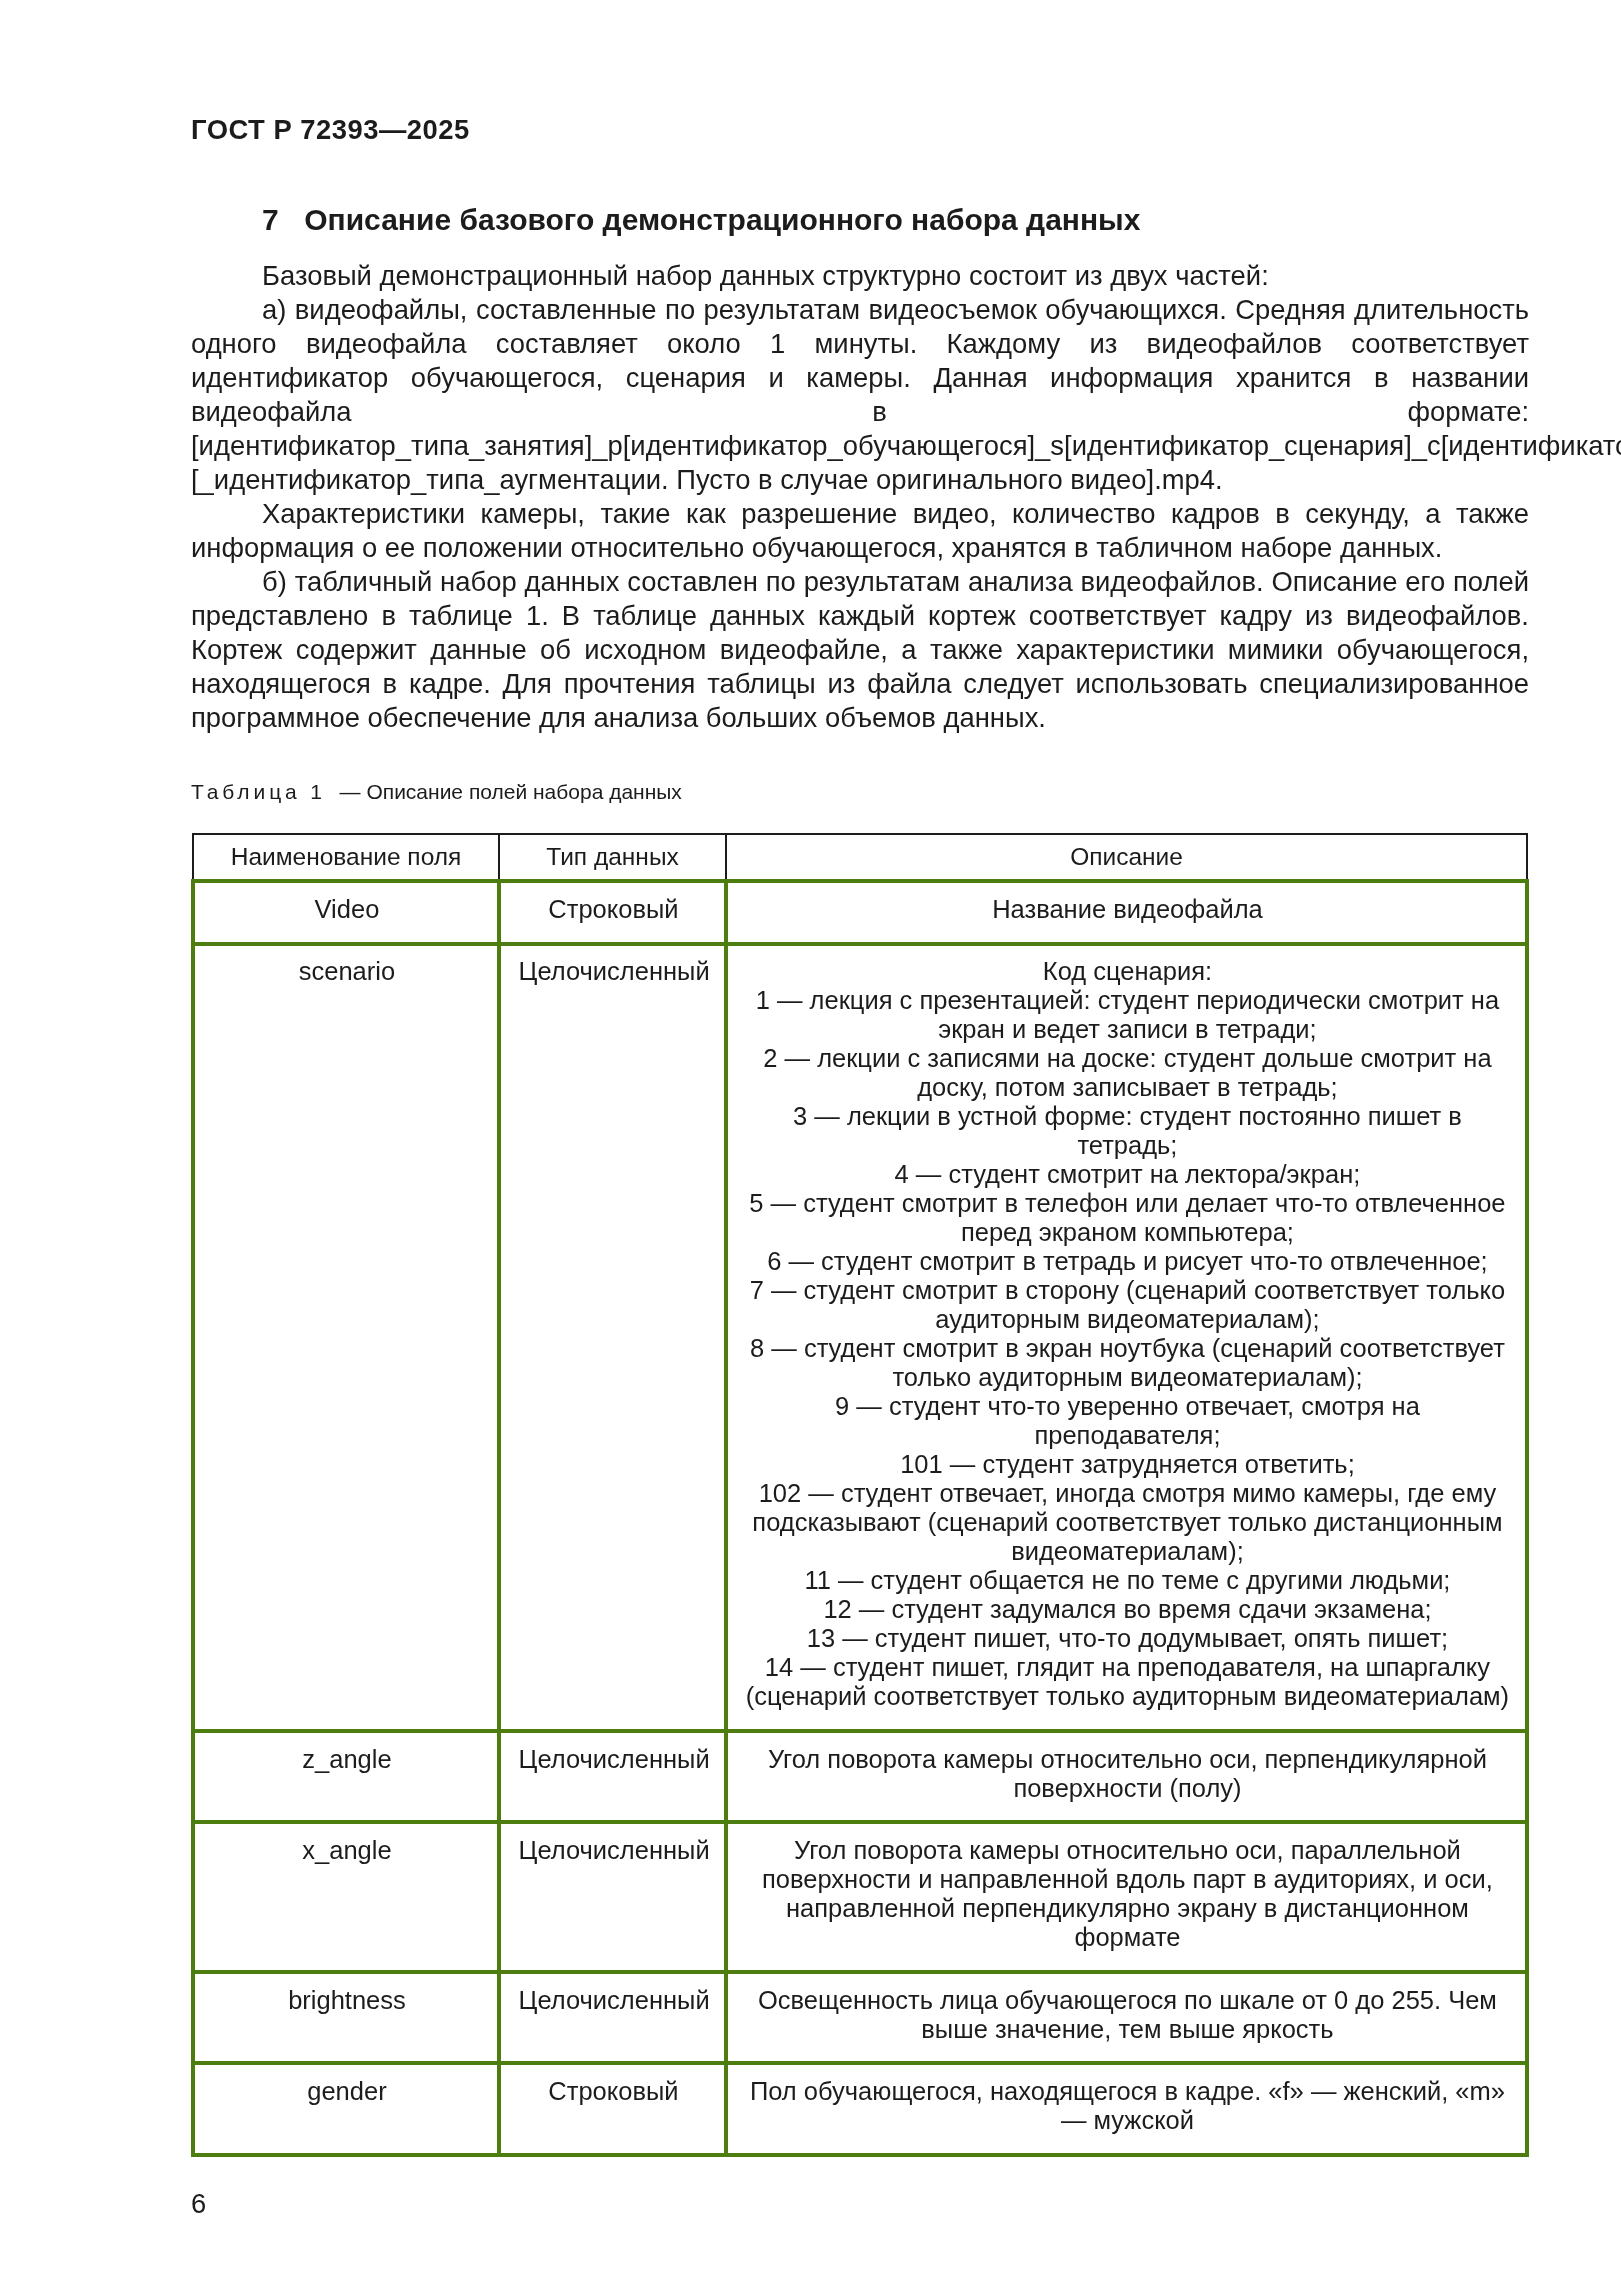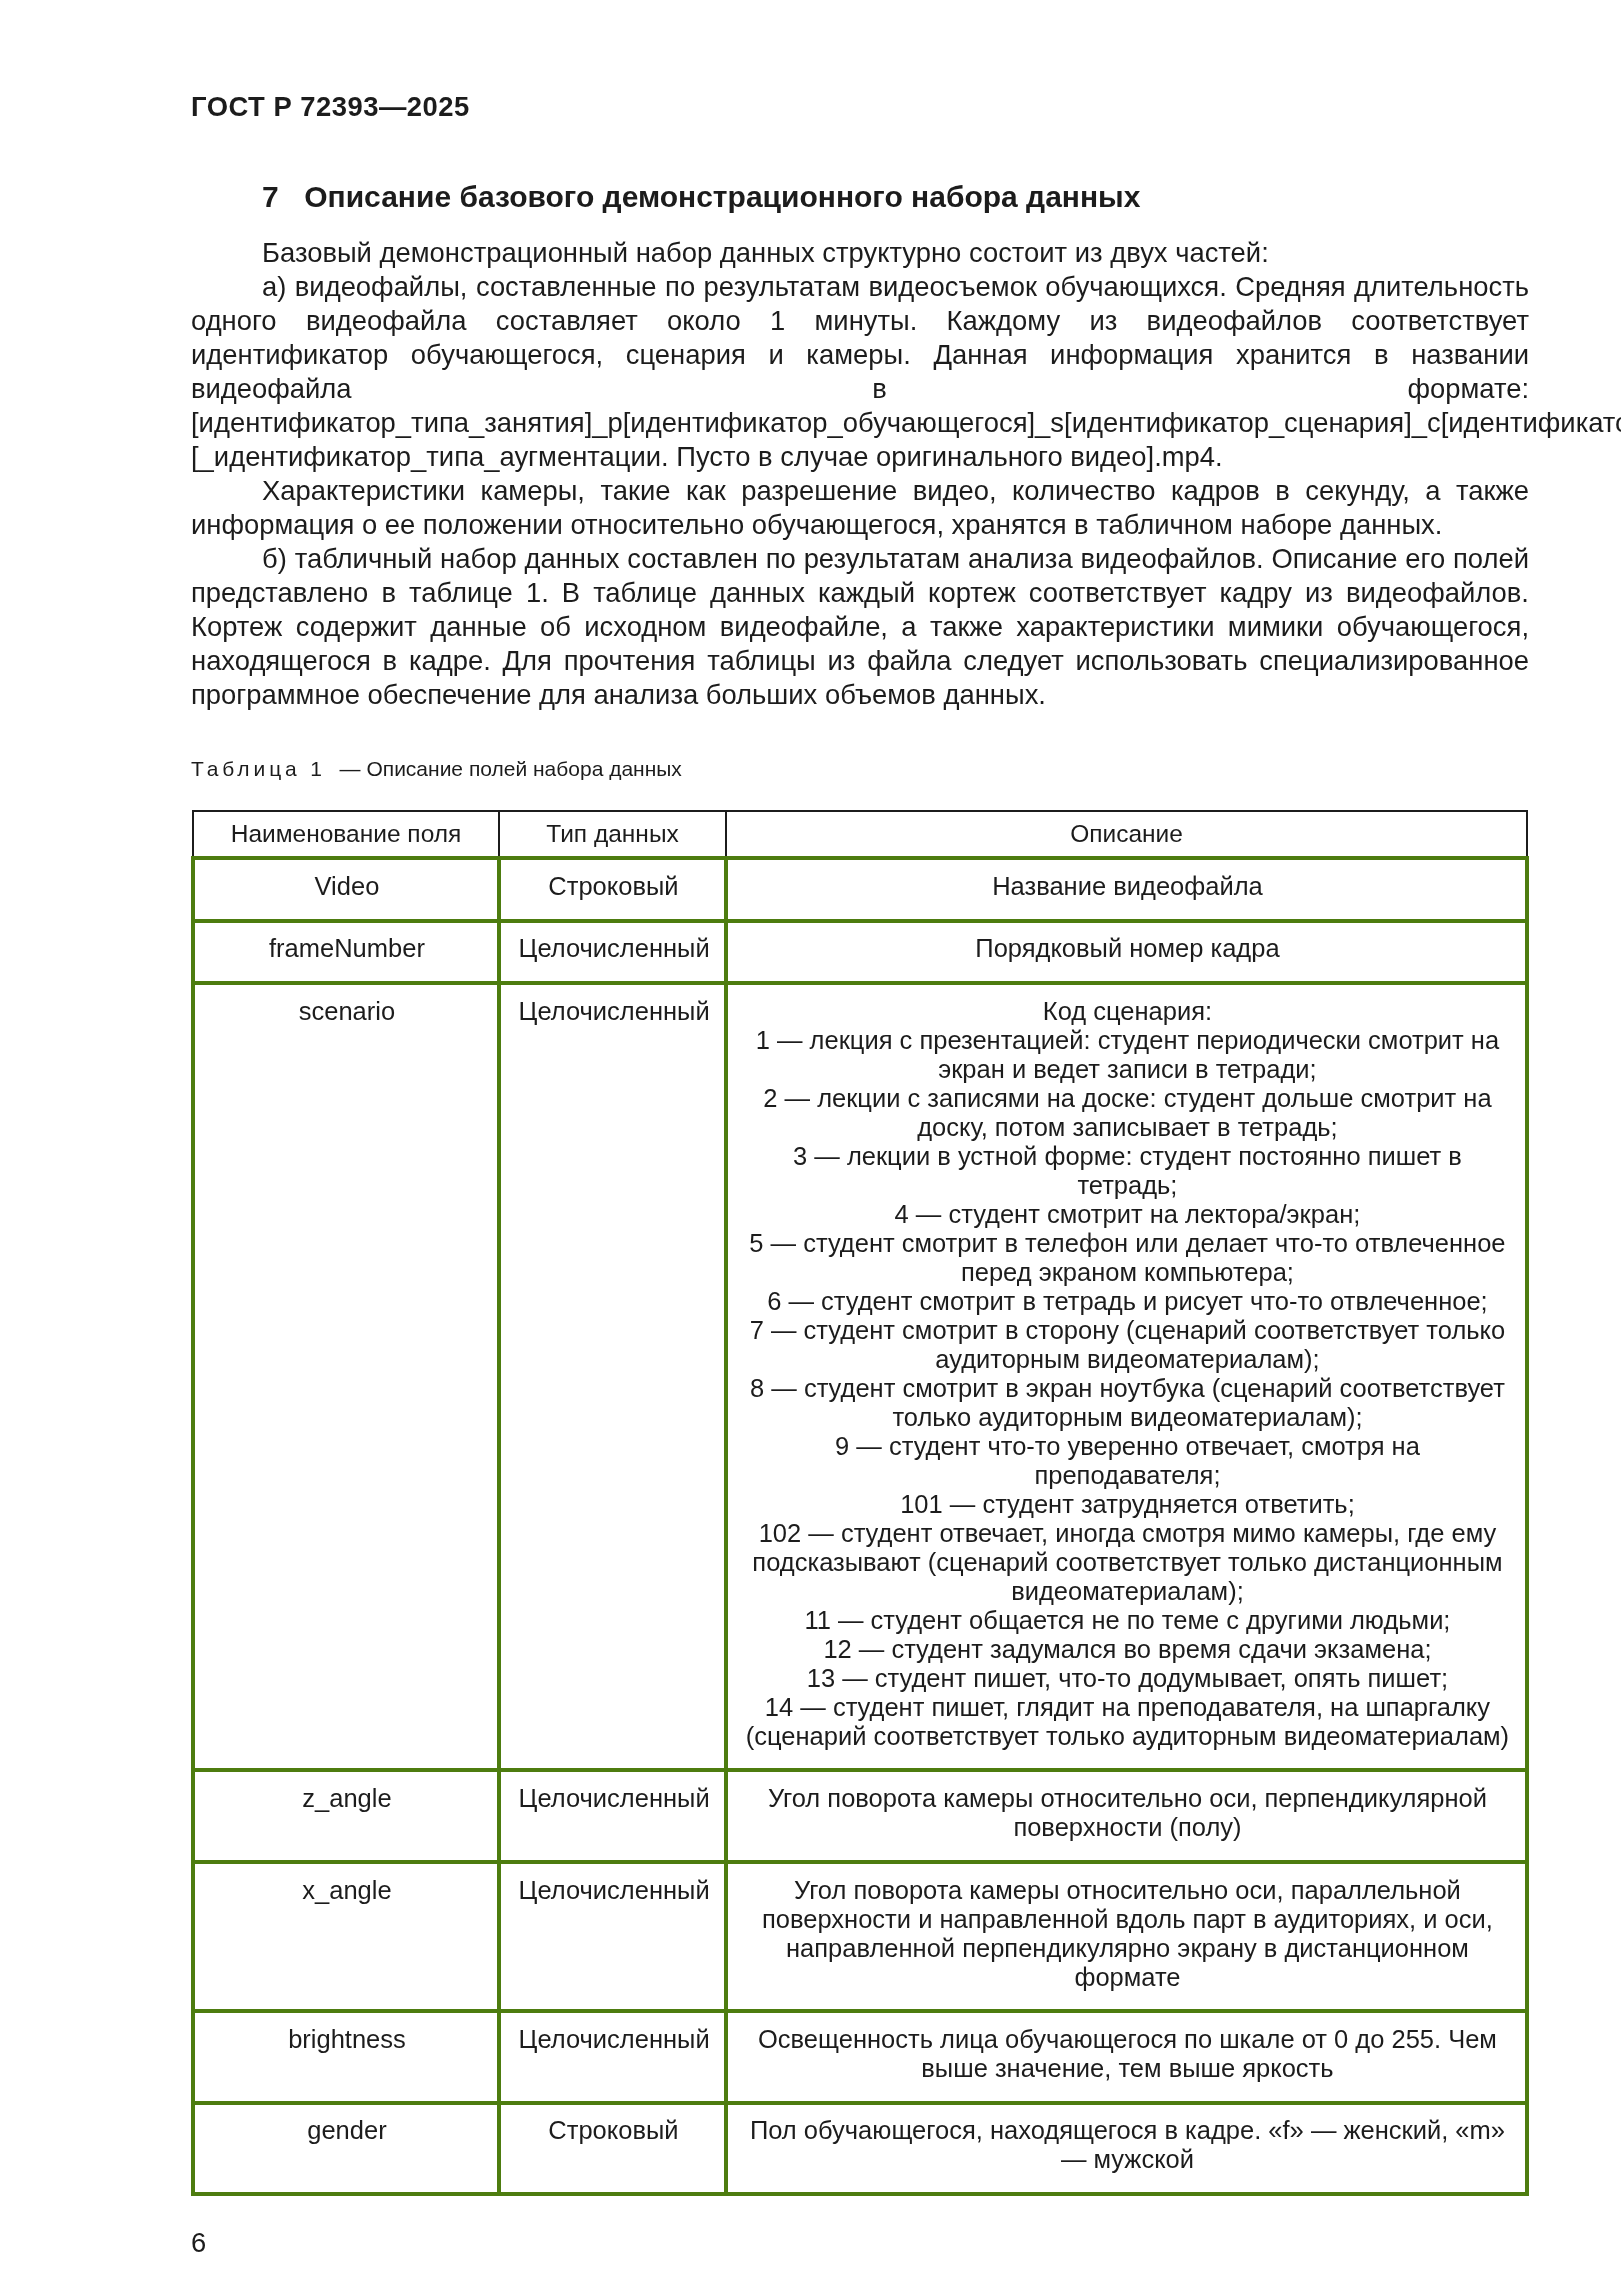--- a/index.html
+++ b/index.html
@@ -9,21 +9,21 @@
     height: 2293px;
     background: #ffffff;
     color: #1c1c1c;
     font-family: "Liberation Sans", sans-serif;
     position: relative;
     overflow: hidden;
   }
   .page {
     position: absolute;
     inset: 0;
-    padding: 91px 92px 0 191px;
+    padding: 114px 92px 0 191px;
   }
   .doc-code {
     font-weight: 700;
     font-size: 27.4px;
     letter-spacing: 0.5px;
   }
   .section-title {
     margin-top: 57px;
     padding-left: 71px;
     font-size: 30px;
@@ -117,25 +117,20 @@
         <th>Описание</th>
       </tr>
     </thead>
     <tbody>
       <tr>
         <td class="c1">Video</td>
         <td class="c2">Строковый</td>
         <td class="c3">Название видеофайла</td>
       </tr>
       <tr>
-        <td class="c1">frameNumber</td>
-        <td class="c2">Целочисленный</td>
-        <td class="c3">Порядковый номер кадра</td>
-      </tr>
-      <tr>
         <td class="c1">scenario</td>
         <td class="c2">Целочисленный</td>
         <td class="c3">Код сценария:
 1 — лекция с презентацией: студент периодически смотрит на экран и ведет записи в тетради;
 2 — лекции с записями на доске: студент дольше смотрит на доску, потом записывает в тетрадь;
 3 — лекции в устной форме: студент постоянно пишет в тетрадь;
 4 — студент смотрит на лектора/экран;
 5 — студент смотрит в телефон или делает что-то отвлеченное перед экраном компьютера;
 6 — студент смотрит в тетрадь и рисует что-то отвлеченное;
 7 — студент смотрит в сторону (сценарий соответствует только аудиторным видеоматериалам);

